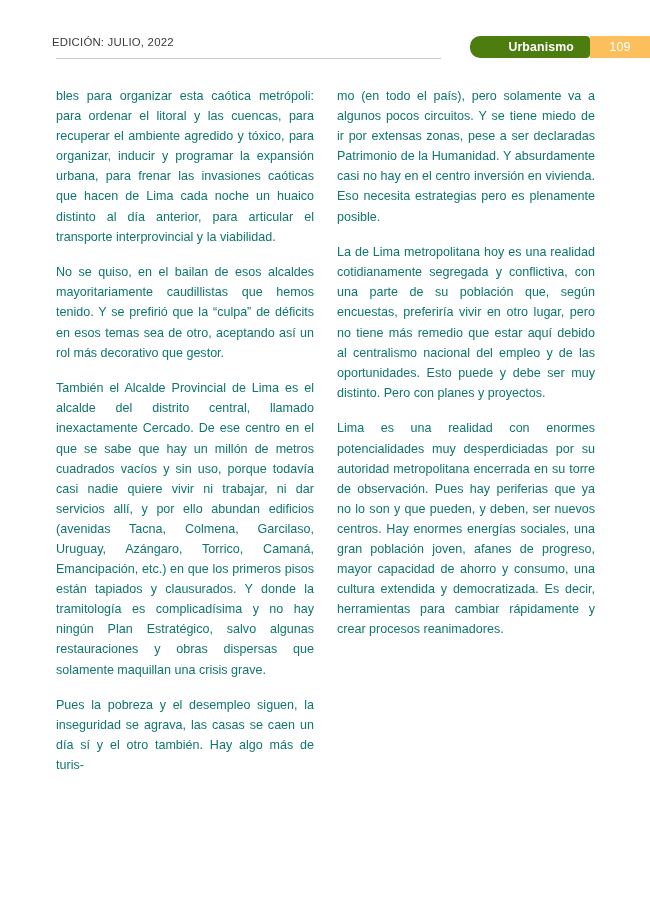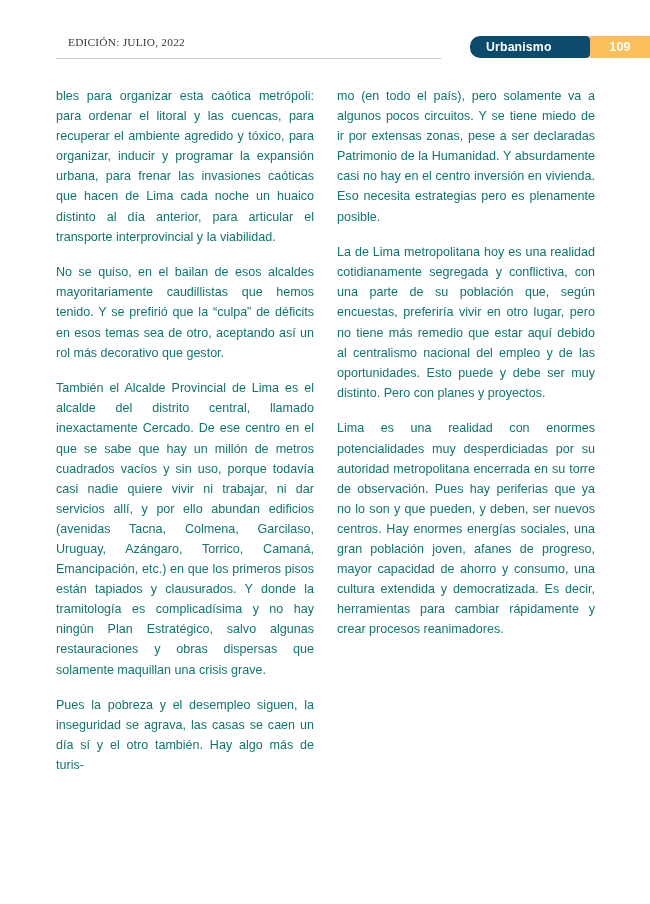--- a/index.html
+++ b/index.html
@@ -28,49 +28,49 @@
   .page-header {
     position: absolute;
     top: 0;
     left: 0;
     width: 650px;
     height: 78px;
   }
 
   .edition-line {
     position: absolute;
-    left: 68px;
+    left: 52px;
     top: 36px;
     font-size: 11.4px;
     letter-spacing: 0.2px;
     color: #3a3a3a;
     white-space: nowrap;
-    font-family: Liberation Serif, serif;
+    font-family: Liberation Sans, sans-serif;
   }
 
   .header-rule {
     position: absolute;
     left: 56px;
     top: 58px;
     width: 385px;
     height: 1px;
     background: #c9c9c9;
   }
 
   .section-tab {
     position: absolute;
     right: 60px;
     top: 36px;
     height: 22px;
     min-width: 120px;
-    background: #0c4a6e;
+    background: #4d7c0f;
     border-radius: 10px 4px 4px 10px;
     display: flex;
     align-items: center;
-    justify-content: flex-start;
+    justify-content: flex-end;
     padding: 0 16px;
     box-sizing: border-box;
   }
   .section-tab-label {
     color: #ffffff;
     font-size: 12.3px;
     font-weight: bold;
     letter-spacing: 0.15px;
     white-space: nowrap;
     line-height: 1;
@@ -84,21 +84,21 @@
     height: 22px;
     background: #fcbf5c;
     display: flex;
     align-items: center;
     justify-content: center;
     box-sizing: border-box;
   }
   .page-number-label {
     color: #ffffff;
     font-size: 12.6px;
-    font-weight: bold;
+    font-weight: normal;
     letter-spacing: 0.2px;
     line-height: 1;
   }
 
   
   .body-area {
     position: absolute;
     left: 56px;
     top: 86px;
     width: 538px;

